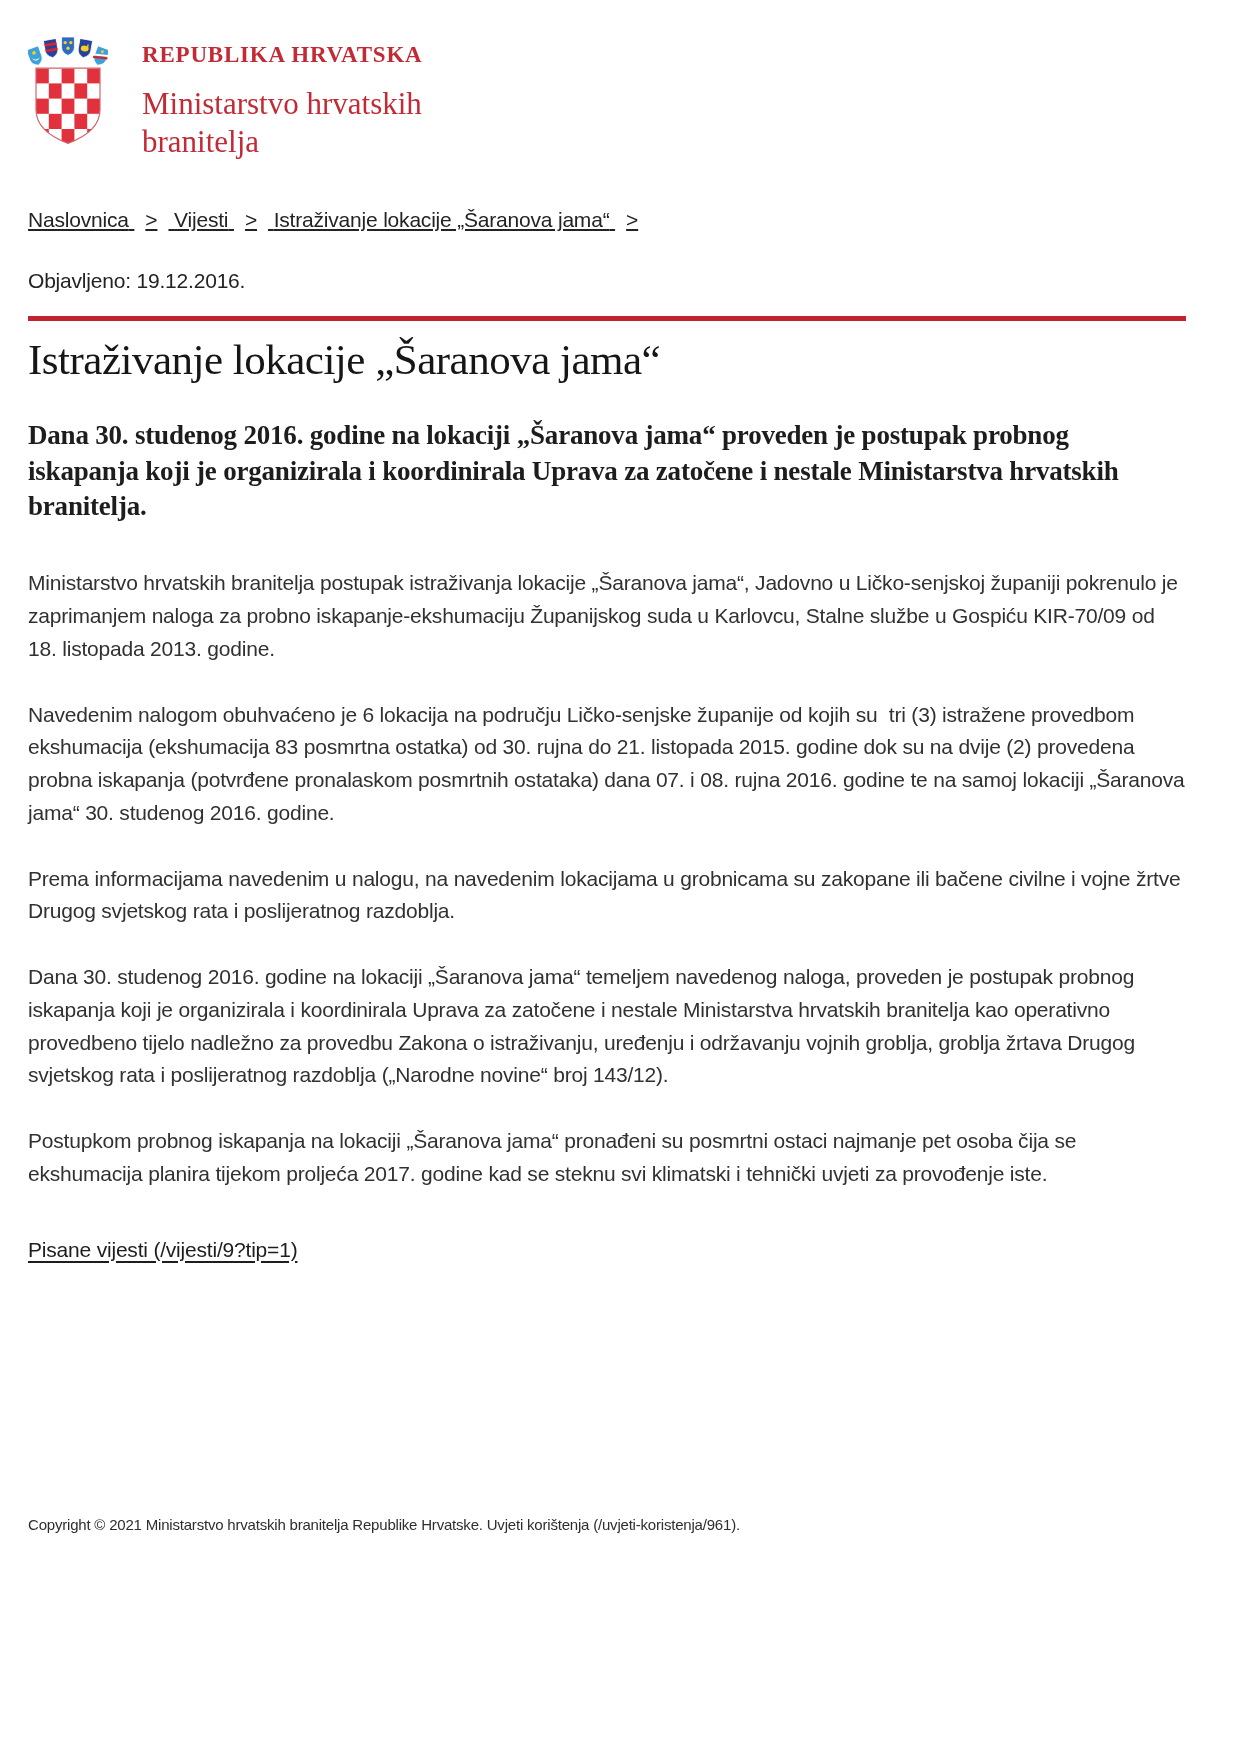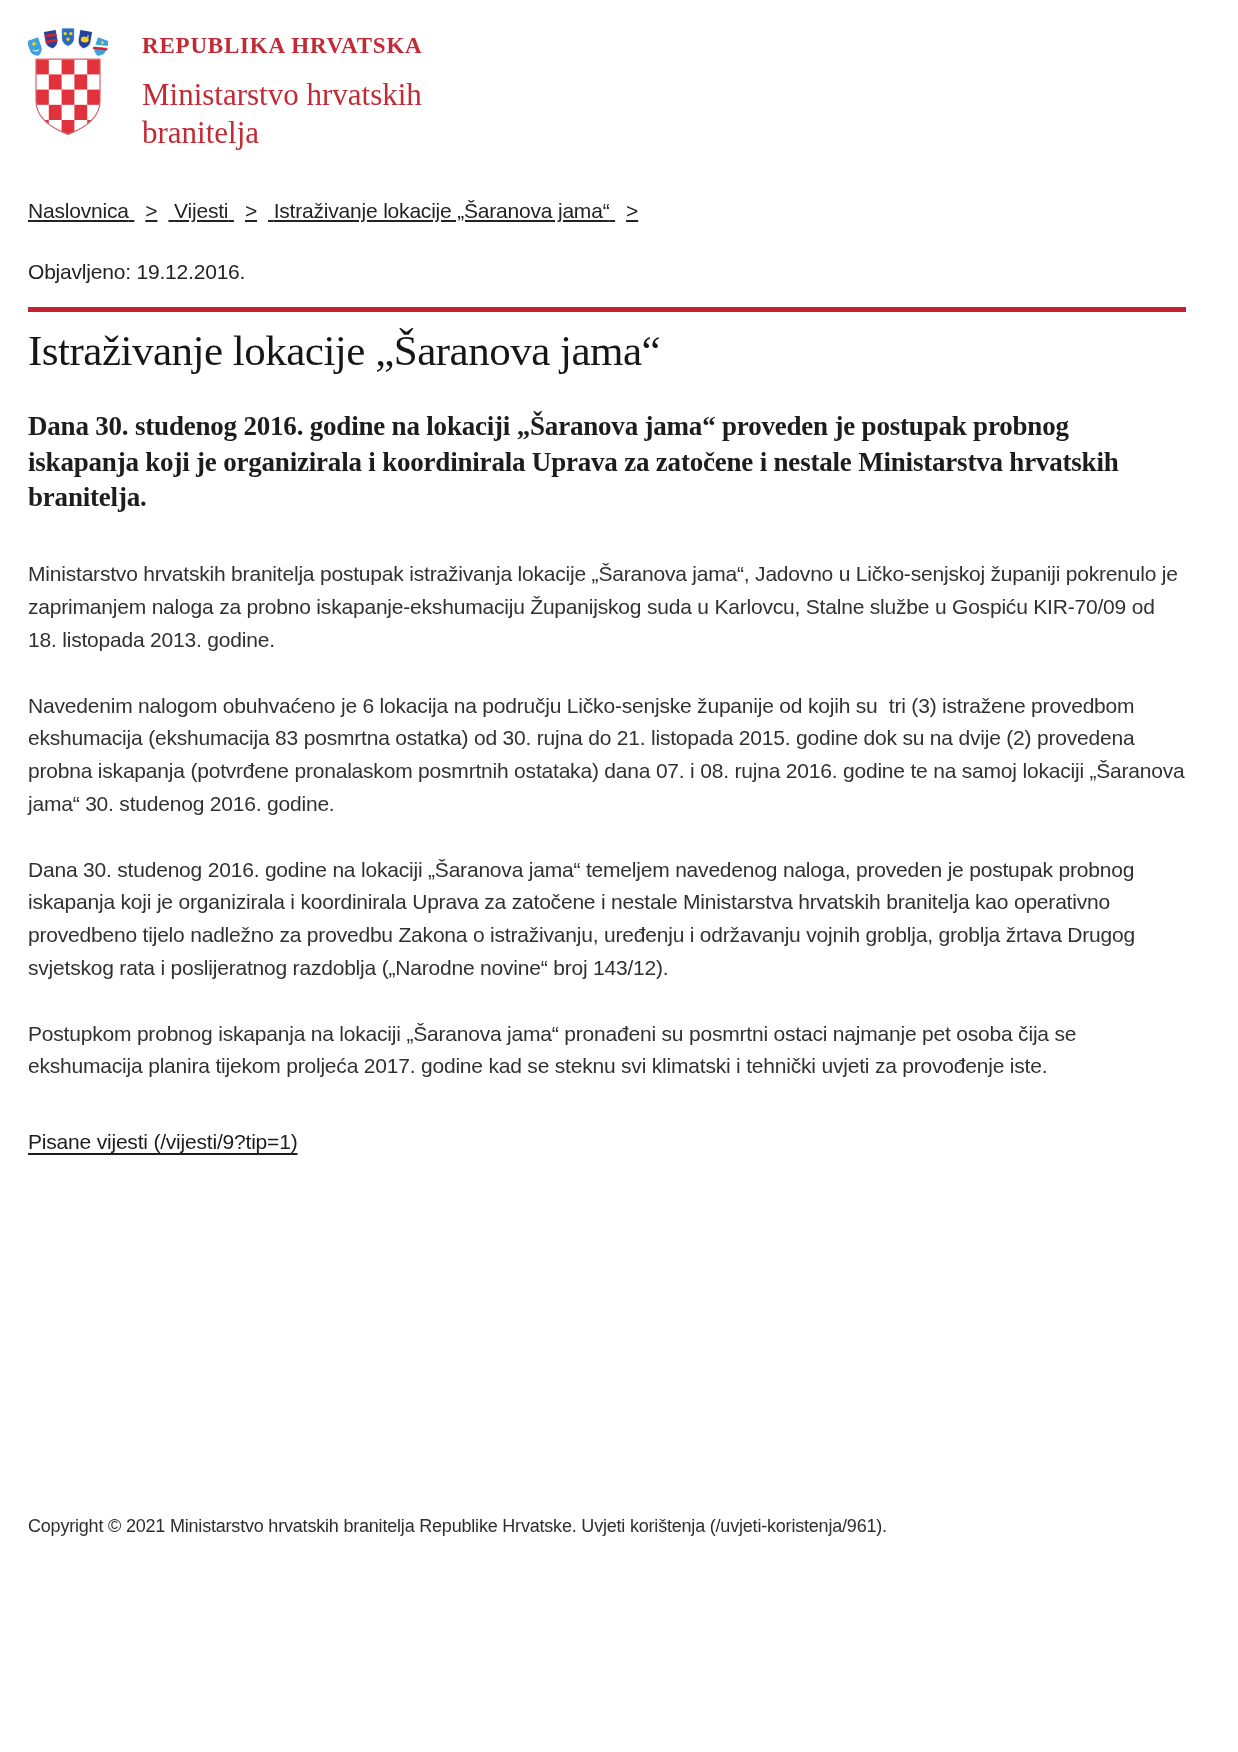--- a/index.html
+++ b/index.html
@@ -10,21 +10,21 @@
     background: #ffffff;
     position: relative;
     font-family: "Liberation Sans", sans-serif;
     color: #303030;
     overflow: hidden;
   }
   .page {
     position: relative;
     width: 1214px;
     height: 1752px;
-    padding: 27px 28px 0 28px;
+    padding: 36px 28px 0 28px;
   }
 
   
   .site-header {
     display: flex;
     align-items: flex-start;
   }
   .logo-wrap {
     width: 80px;
     height: 110px;
@@ -113,21 +113,21 @@
     letter-spacing: -0.2px;
     cursor: pointer;
   }
 
   
   .site-footer {
     position: absolute;
     left: 28px;
     right: 28px;
     top: 1516px;
-    font-size: 18px;
+    font-size: 15px;
     color: #2e2e2e;
     letter-spacing: -0.2px;
   }
   .site-footer .terms { cursor: pointer; }
 </style>
 </head>
 <body>
 
 <div class="page">
 
@@ -213,20 +213,21 @@
 
   <div class="published">Objavljeno: 19.12.2016.</div>
   <div class="red-divider"></div>
 
   <main>
     <h1 class="article-title">Istraživanje lokacije „Šaranova jama“</h1>
     <p class="article-lead">Dana 30. studenog 2016. godine na lokaciji „Šaranova jama“ proveden je postupak probnog iskapanja koji je organizirala i koordinirala Uprava za zatočene i nestale Ministarstva hrvatskih branitelja.</p>
     <div class="article-body">
       <p class="article-paragraph">Ministarstvo hrvatskih branitelja postupak istraživanja lokacije „Šaranova jama“, Jadovno u Ličko-senjskoj županiji pokrenulo je zaprimanjem naloga za probno iskapanje-ekshumaciju Županijskog suda u Karlovcu, Stalne službe u Gospiću KIR-70/09 od 18. listopada 2013. godine.</p>
       <p class="article-paragraph">Navedenim nalogom obuhvaćeno je 6 lokacija na području Ličko-senjske županije od kojih su  tri (3) istražene provedbom ekshumacija (ekshumacija 83 posmrtna ostatka) od 30. rujna do 21. listopada 2015. godine dok su na dvije (2) provedena probna iskapanja (potvrđene pronalaskom posmrtnih ostataka) dana 07. i 08. rujna 2016. godine te na samoj lokaciji „Šaranova jama“ 30. studenog 2016. godine.</p>
+      <p class="article-paragraph">Prema informacijama navedenim u nalogu, na navedenim lokacijama u grobnicama su zakopane ili bačene civilne i vojne žrtve Drugog svjetskog rata i poslijeratnog razdoblja.</p>
       <p class="article-paragraph">Dana 30. studenog 2016. godine na lokaciji „Šaranova jama“ temeljem navedenog naloga, proveden je postupak probnog iskapanja koji je organizirala i koordinirala Uprava za zatočene i nestale Ministarstva hrvatskih branitelja kao operativno provedbeno tijelo nadležno za provedbu Zakona o istraživanju, uređenju i održavanju vojnih groblja, groblja žrtava Drugog svjetskog rata i poslijeratnog razdoblja („Narodne novine“ broj 143/12).</p>
       <p class="article-paragraph">Postupkom probnog iskapanja na lokaciji „Šaranova jama“ pronađeni su posmrtni ostaci najmanje pet osoba čija se ekshumacija planira tijekom proljeća 2017. godine kad se steknu svi klimatski i tehnički uvjeti za provođenje iste.</p>
     </div>
     <a class="more-link">Pisane vijesti (/vijesti/9?tip=1)</a>
   </main>
 
   <footer class="site-footer">
     <span>Copyright © 2021 Ministarstvo hrvatskih branitelja Republike Hrvatske.</span>
     <span class="terms">Uvjeti korištenja (/uvjeti-koristenja/961).</span>
   </footer>

